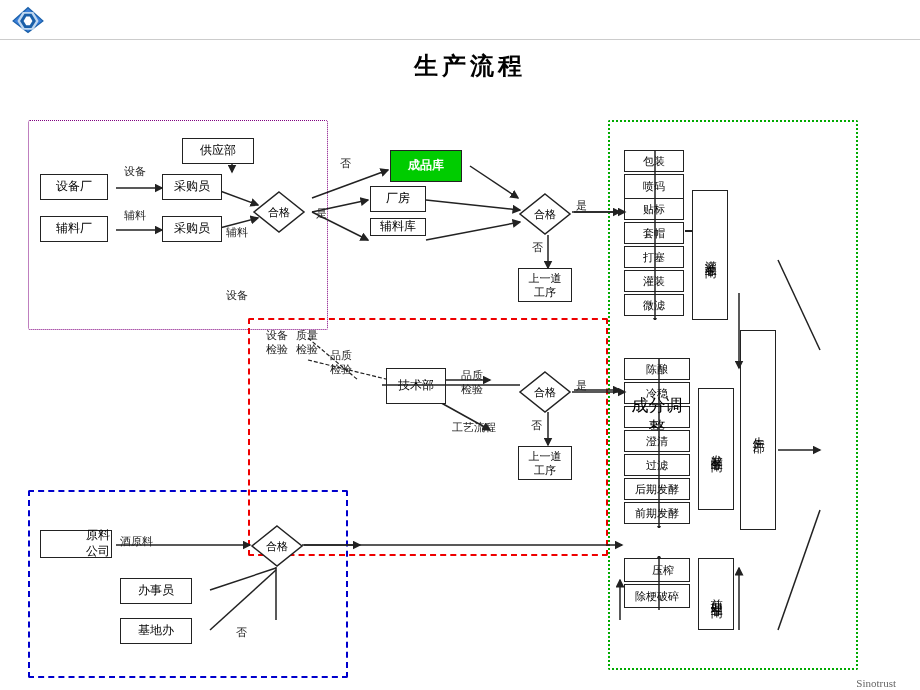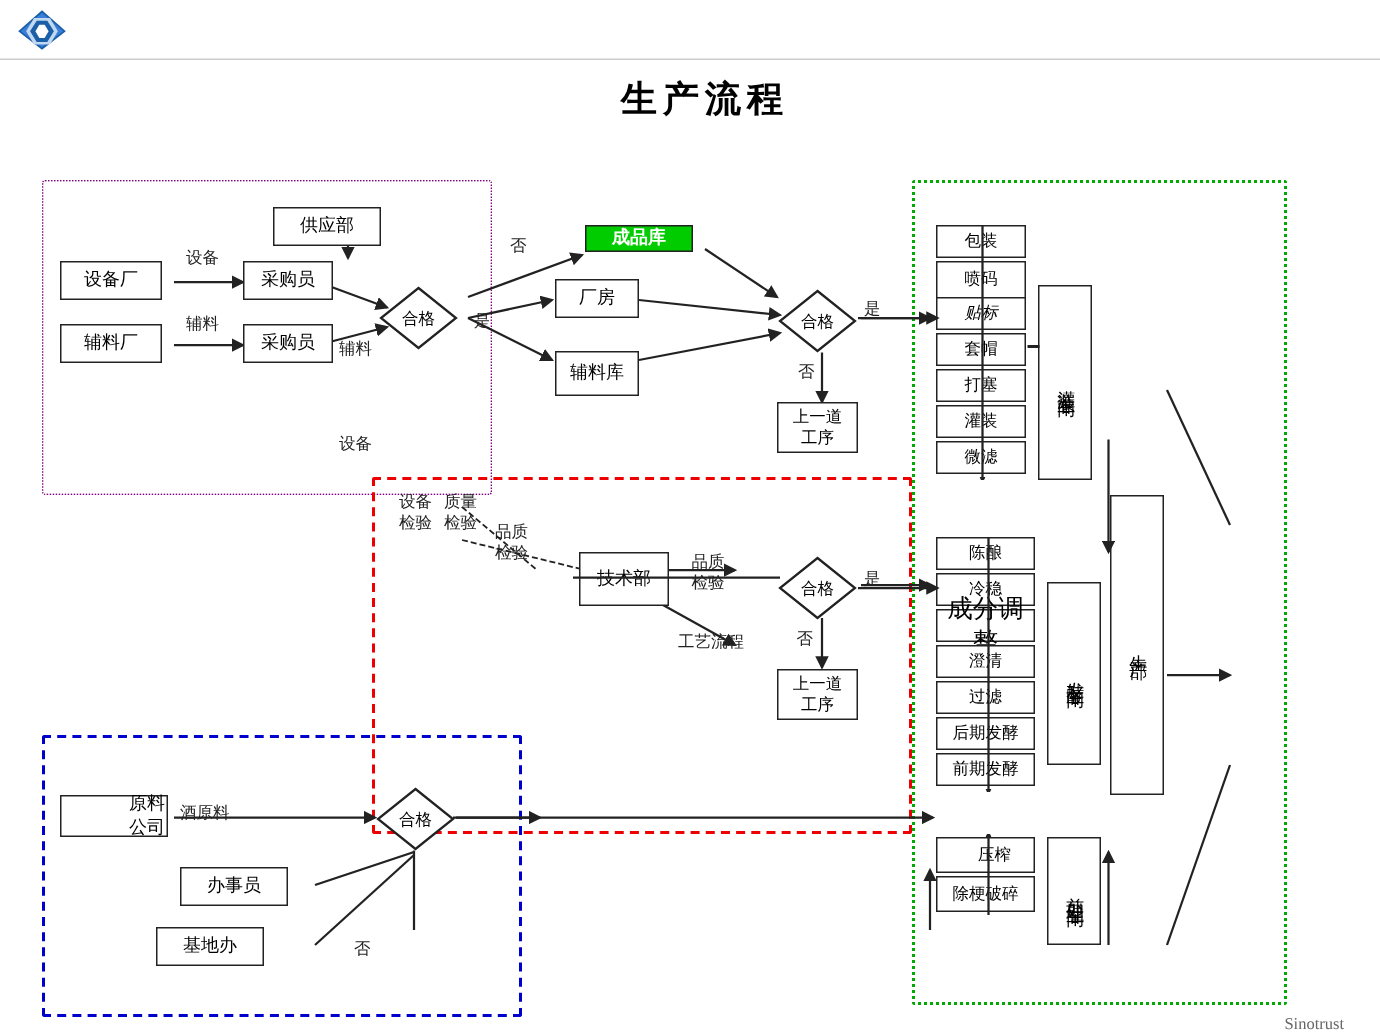--- a/index.html
+++ b/index.html
@@ -258,29 +258,29 @@
   </div>
 
   <div class="arrow-label" style="left:216px; top:135px;">
     <span>辅料</span>
   </div>
 
   <div class="arrow-label" style="left:216px; top:198px;">
     <span>设备</span>
   </div>
 
-  <div class="box box-green" style="left:380px; top:60px; width:72px; height:18px;">
+  <div class="box box-green" style="left:380px; top:60px; width:72px; height:32px;">
     <span>成品库</span>
   </div>
 
   <div class="box" style="left:360px; top:96px; width:56px; height:26px;">
     <span>厂房</span>
   </div>
 
-  <div class="box" style="left:360px; top:144px; width:56px; height:30px;">
+  <div class="box" style="left:360px; top:128px; width:56px; height:18px;">
     <span>辅料库</span>
   </div>
 
   <div class="diamond" style="left:508px; top:102px;">
     <svg width="54" height="44">
       <polygon points="27,2 52,22 27,42 2,22" fill="white" stroke="#222" stroke-width="1.5"></polygon>
     </svg>
     <span class="diamond-label">合格</span>
   </div>
 
@@ -353,31 +353,31 @@
   </div>
 
   <div class="arrow-label" style="left:226px; top:535px;">
     <span>否</span>
   </div>
 
   <div class="box" style="left:110px; top:488px; width:72px; height:26px;">
     <span>办事员</span>
   </div>
 
-  <div class="box" style="left:94px; top:528px; width:72px; height:26px;">
+  <div class="box" style="left:110px; top:528px; width:72px; height:26px;">
     <span>基地办</span>
   </div>
 
   <div class="box" style="left:614px; top:60px; width:60px; height:22px; font-size:11px;">
     <span>包装</span>
   </div>
   <div class="box" style="left:614px; top:84px; width:60px; height:25px; font-size:11px;">
     <span>喷码</span>
   </div>
-  <div class="box" style="left:614px; top:108px; width:60px; height:22px; font-size:11px;font-style:italic;">
+  <div class="box" style="left:614px; top:108px; width:60px; height:22px; font-size:11px;">
     <span>贴标</span>
   </div>
   <div class="box" style="left:614px; top:132px; width:60px; height:22px; font-size:11px;">
     <span>套帽</span>
   </div>
   <div class="box" style="left:614px; top:156px; width:60px; height:22px; font-size:11px;">
     <span>打塞</span>
   </div>
   <div class="box" style="left:614px; top:180px; width:60px; height:22px; font-size:11px;">
     <span>灌装</span>

